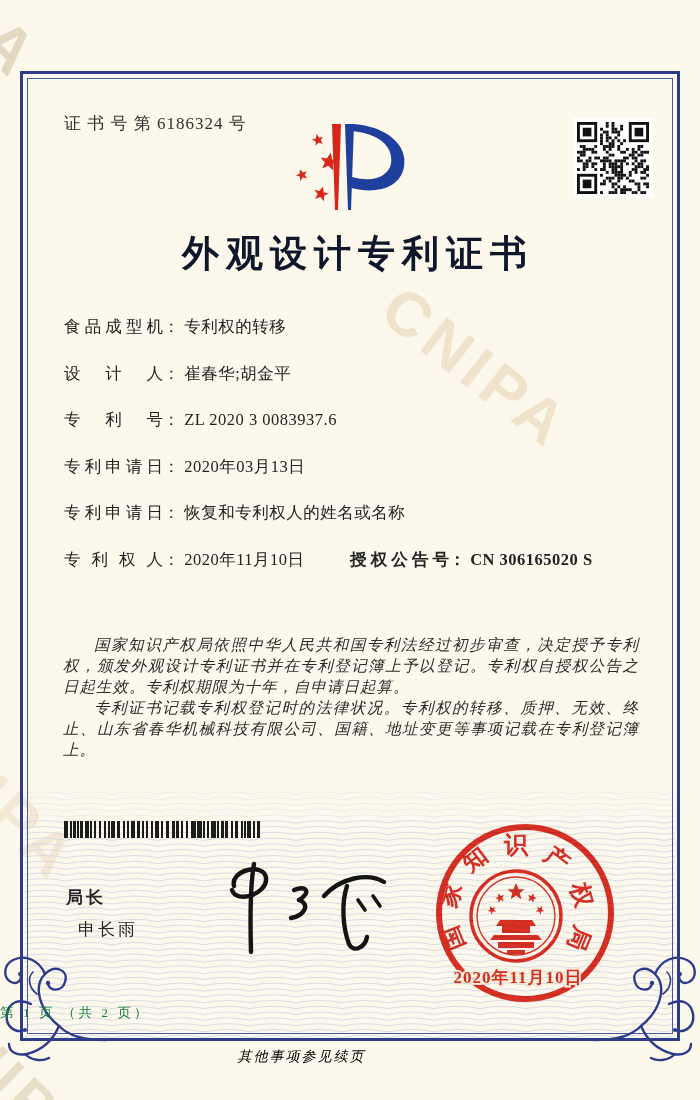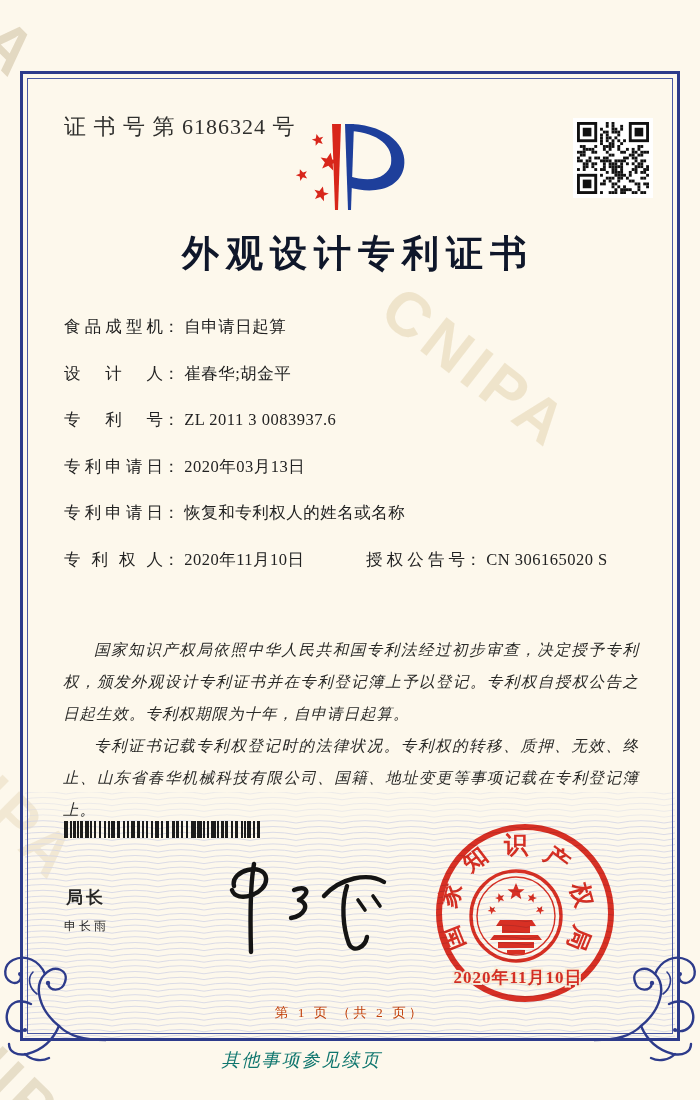--- a/index.html
+++ b/index.html
@@ -15,48 +15,48 @@
   
   .frame{position:absolute;left:20px;top:71px;width:654px;height:964px;
          border:3px solid #2d3b8b;z-index:2;}
   .frame-inner{position:absolute;left:27px;top:78px;width:644px;height:954px;
          border:1px solid #4a58a3;z-index:2;}
   .waves{position:absolute;left:25px;top:792px;width:650px;height:246px;z-index:1;}
   .flourish{position:absolute;z-index:3;}
   .flourish.left{left:1px;top:948px;}
   .flourish.right{right:1px;top:948px;transform:scaleX(-1);}
   
-  .cert-no{position:absolute;left:64px;top:112px;font-size:22px;letter-spacing:1px;
+  .cert-no{position:absolute;left:64px;top:112px;font-size:17px;letter-spacing:1px;
            color:#30302e;z-index:4;}
   .logo{position:absolute;left:288px;top:118px;z-index:4;}
   .qr{position:absolute;left:573px;top:118px;width:80px;height:80px;background:#ffffff;
       padding:0;z-index:4;}
   .title{position:absolute;left:0;top:221px;width:700px;text-align:center;margin:8px;
          font-size:37px;font-weight:bold;letter-spacing:7px;color:#0f172a;z-index:4;}
   .rows{position:absolute;left:64px;top:304px;width:580px;z-index:4;}
   .row{position:relative;height:46.5px;line-height:46.5px;font-size:16.5px;white-space:nowrap;}
   .f-label{display:inline-block;width:99px;text-align:justify;text-align-last:justify;
            vertical-align:top;}
   .f-sep{display:inline-block;}
   .f-value{letter-spacing:0.5px;}
-  .field2{position:absolute;left:302px;top:0;}
+  .field2{position:absolute;left:286px;top:0;font-weight:bold;}
   .paras{position:absolute;left:63px;top:634px;width:576px;z-index:4;font-size:15.5px;
-         font-style:italic;line-height:32px;letter-spacing:1px;text-align:justify;color:#2a2a28;}
+         font-style:italic;line-height:21px;letter-spacing:1px;text-align:justify;color:#2a2a28;}
   .paras p{margin:0;text-indent:2em;}
   .barcode{position:absolute;left:63px;top:821px;z-index:4;}
   .sig-title{position:absolute;left:66px;top:886px;font-family:"Liberation Sans",sans-serif;
              font-size:17px;letter-spacing:3px;color:#262626;z-index:4;font-weight:bold;}
-  .sig-name{position:absolute;left:64px;top:918px;font-family:"Liberation Sans",sans-serif;
-            font-size:12px;letter-spacing:3px;color:#262626;z-index:4;}
+  .sig-name{position:absolute;left:78px;top:918px;font-family:"Liberation Sans",sans-serif;
+            font-size:17px;letter-spacing:3px;color:#262626;z-index:4;}
   .sig-hand{position:absolute;left:188px;top:852px;z-index:4;}
   .seal{position:absolute;left:430px;top:818px;z-index:5;mix-blend-mode:multiply;opacity:0.95;}
-  .page-ind{position:absolute;left:0;top:1004px;width:700px;text-align:center;
-            font-size:13.5px;letter-spacing:3px;color:#c2410c;z-index:4;}
+  .page-ind{position:absolute;left:0;top:1004px;width:700px;text-align:left;
+            font-size:13.5px;letter-spacing:3px;color:#15803d;z-index:4;}
   .cont-note{position:absolute;left:0;top:1048px;width:603px;text-align:center;
-             font-size:18px;font-style:italic;letter-spacing:2px;color:#0f766e;z-index:4;}
+             font-size:14px;font-style:italic;letter-spacing:2px;color:#000000;z-index:4;}
 </style>
 </head>
 <body>
 
 <div class="page">
 
   <div class="wm wm1">CNIPA</div>
   <div class="wm wm2">CNIPA</div>
   <div class="wm wm3">CNIPA</div>
   <div class="wm wm4">CNIPA</div>
@@ -353,23 +353,23 @@
         <rect x="61.599999999999994" y="9.76" width="8.64" height="8.64" fill="#111"></rect>
         <rect x="4" y="55.839999999999996" width="20.16" height="20.16" fill="#111"></rect>
         <rect x="6.88" y="58.72" width="14.399999999999999" height="14.399999999999999" fill="#fff"></rect>
         <rect x="9.76" y="61.599999999999994" width="8.64" height="8.64" fill="#111"></rect>
       </svg>
   </div>
 
   <h1 class="title">外观设计专利证书</h1>
 
   <div class="rows" id="rows">
-      <div class="row"><span><span class="f-label">食品成型机</span><span class="f-sep">：</span><span class="f-value"> 自申请日起算</span></span></div>
+      <div class="row"><span><span class="f-label">食品成型机</span><span class="f-sep">：</span><span class="f-value"> 专利权的转移</span></span></div>
       <div class="row"><span><span class="f-label">设计人</span><span class="f-sep">：</span><span class="f-value"> 崔春华;胡金平</span></span></div>
-      <div class="row"><span><span class="f-label">专利号</span><span class="f-sep">：</span><span class="f-value"> ZL 2011 3 0083937.6</span></span></div>
+      <div class="row"><span><span class="f-label">专利号</span><span class="f-sep">：</span><span class="f-value"> ZL 2020 3 0083937.6</span></span></div>
       <div class="row"><span><span class="f-label">专利申请日</span><span class="f-sep">：</span><span class="f-value"> 2020年03月13日</span></span></div>
       <div class="row"><span><span class="f-label">专利申请日</span><span class="f-sep">：</span><span class="f-value"> 恢复和专利权人的姓名或名称</span></span></div>
       <div class="row"><span><span class="f-label">专利权人</span><span class="f-sep">：</span><span class="f-value"> 2020年11月10日</span></span><span class="field2"><span class="f-label">授权公告号</span><span class="f-sep">：</span><span class="f-value"> CN 306165020 S</span></span></div>
     </div>
 
   <div class="paras" id="paras">
       <p>国家知识产权局依照中华人民共和国专利法经过初步审查，决定授予专利权，颁发外观设计专利证书并在专利登记簿上予以登记。专利权自授权公告之日起生效。专利权期限为十年，自申请日起算。</p>
       <p>专利证书记载专利权登记时的法律状况。专利权的转移、质押、无效、终止、山东省春华机械科技有限公司、国籍、地址变更等事项记载在专利登记簿上。</p>
     </div>
 

